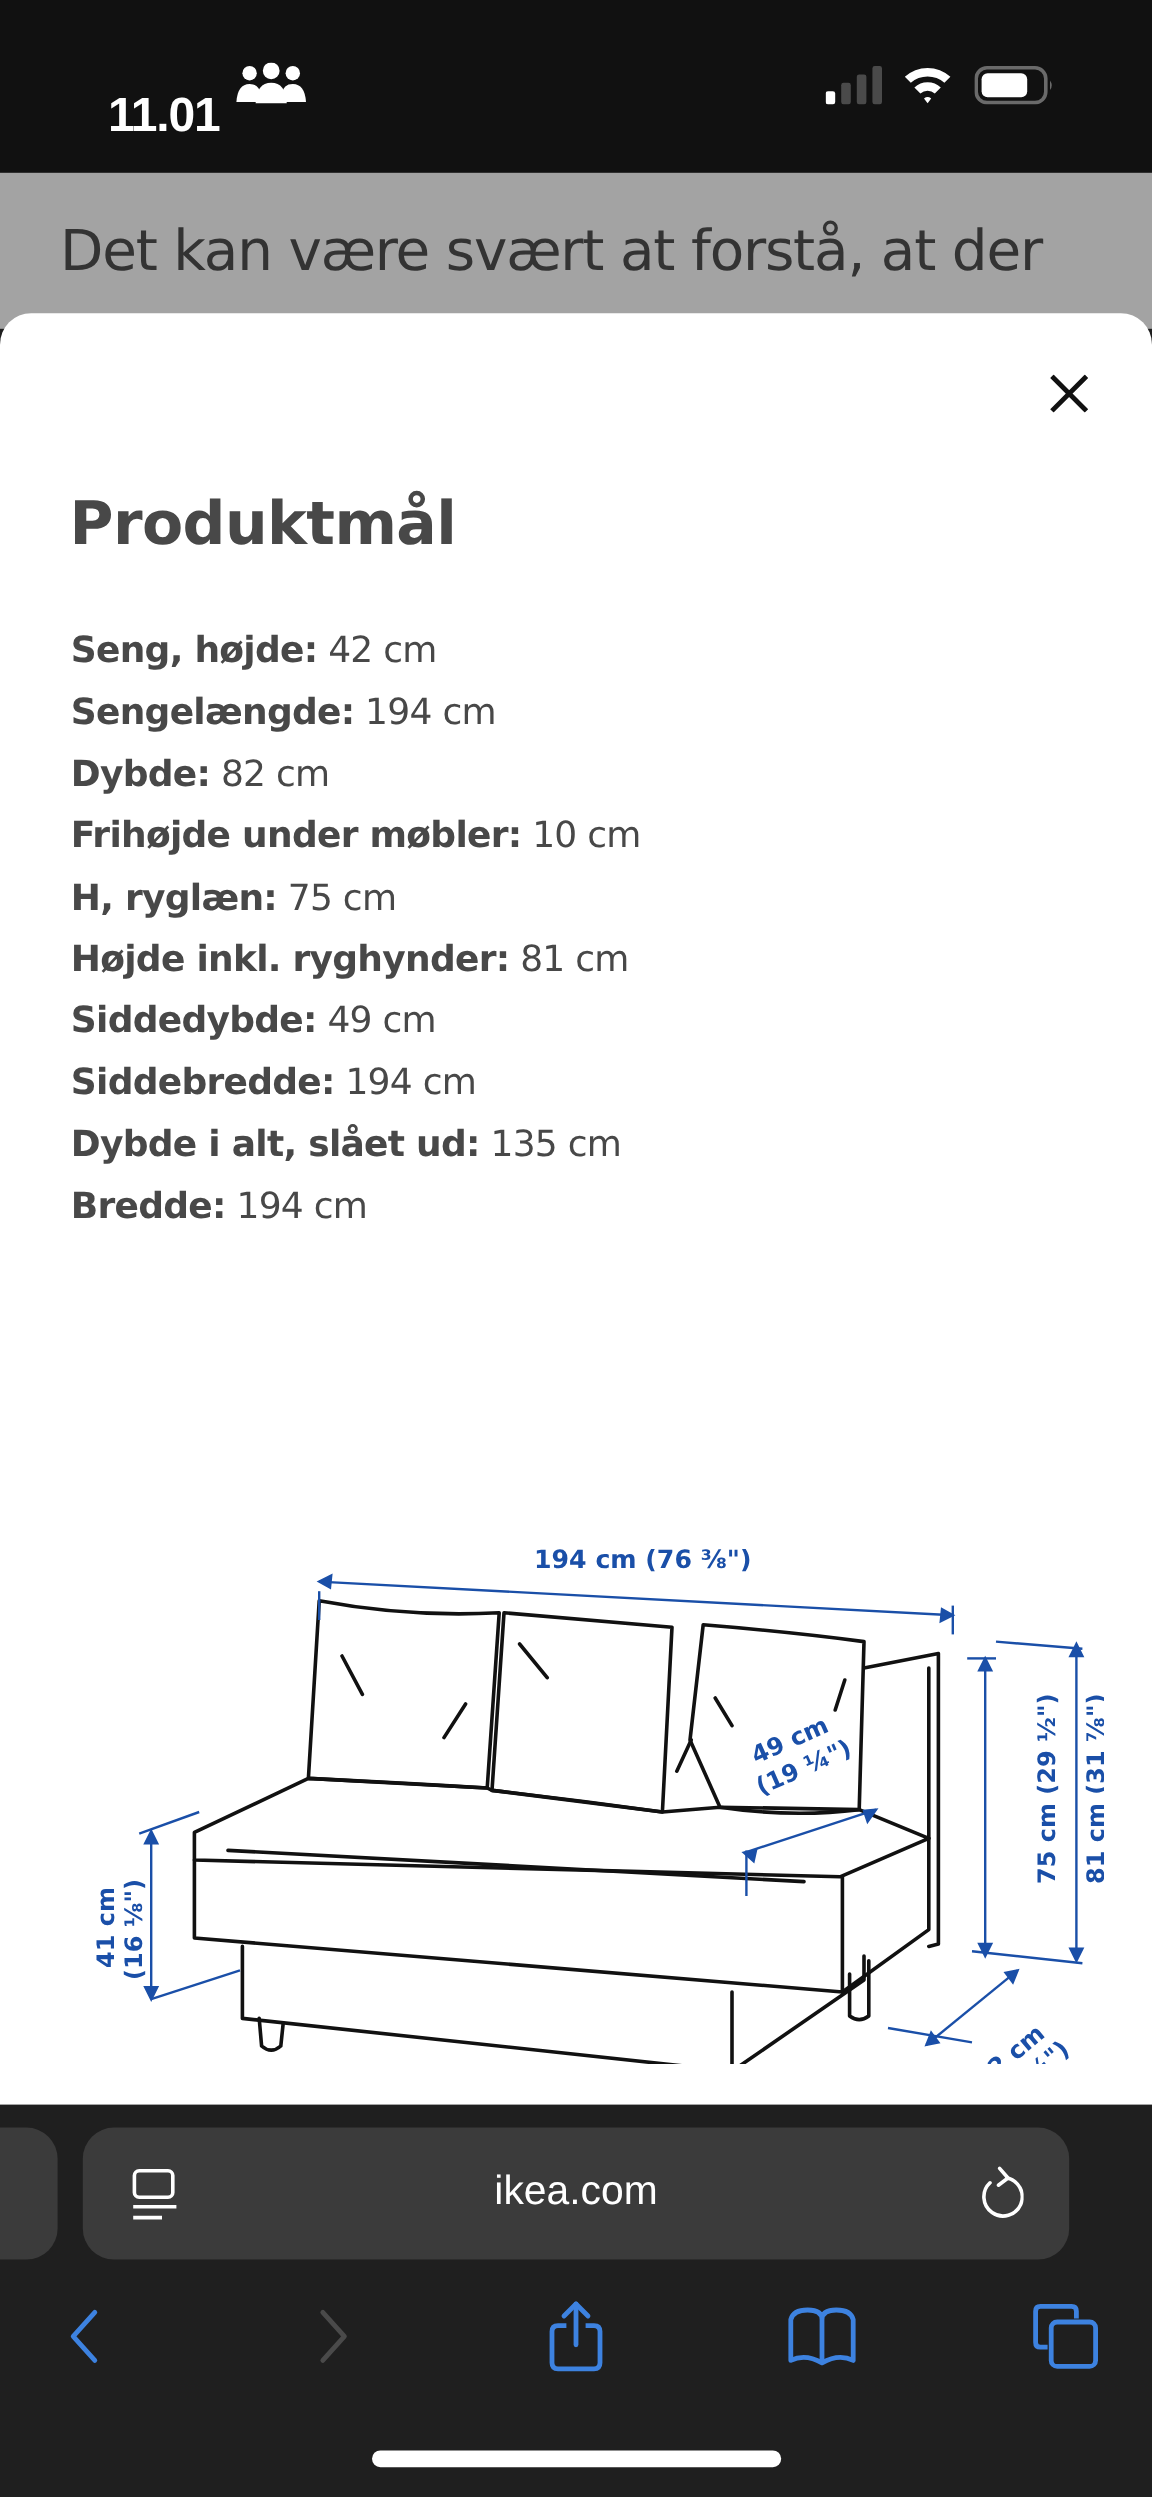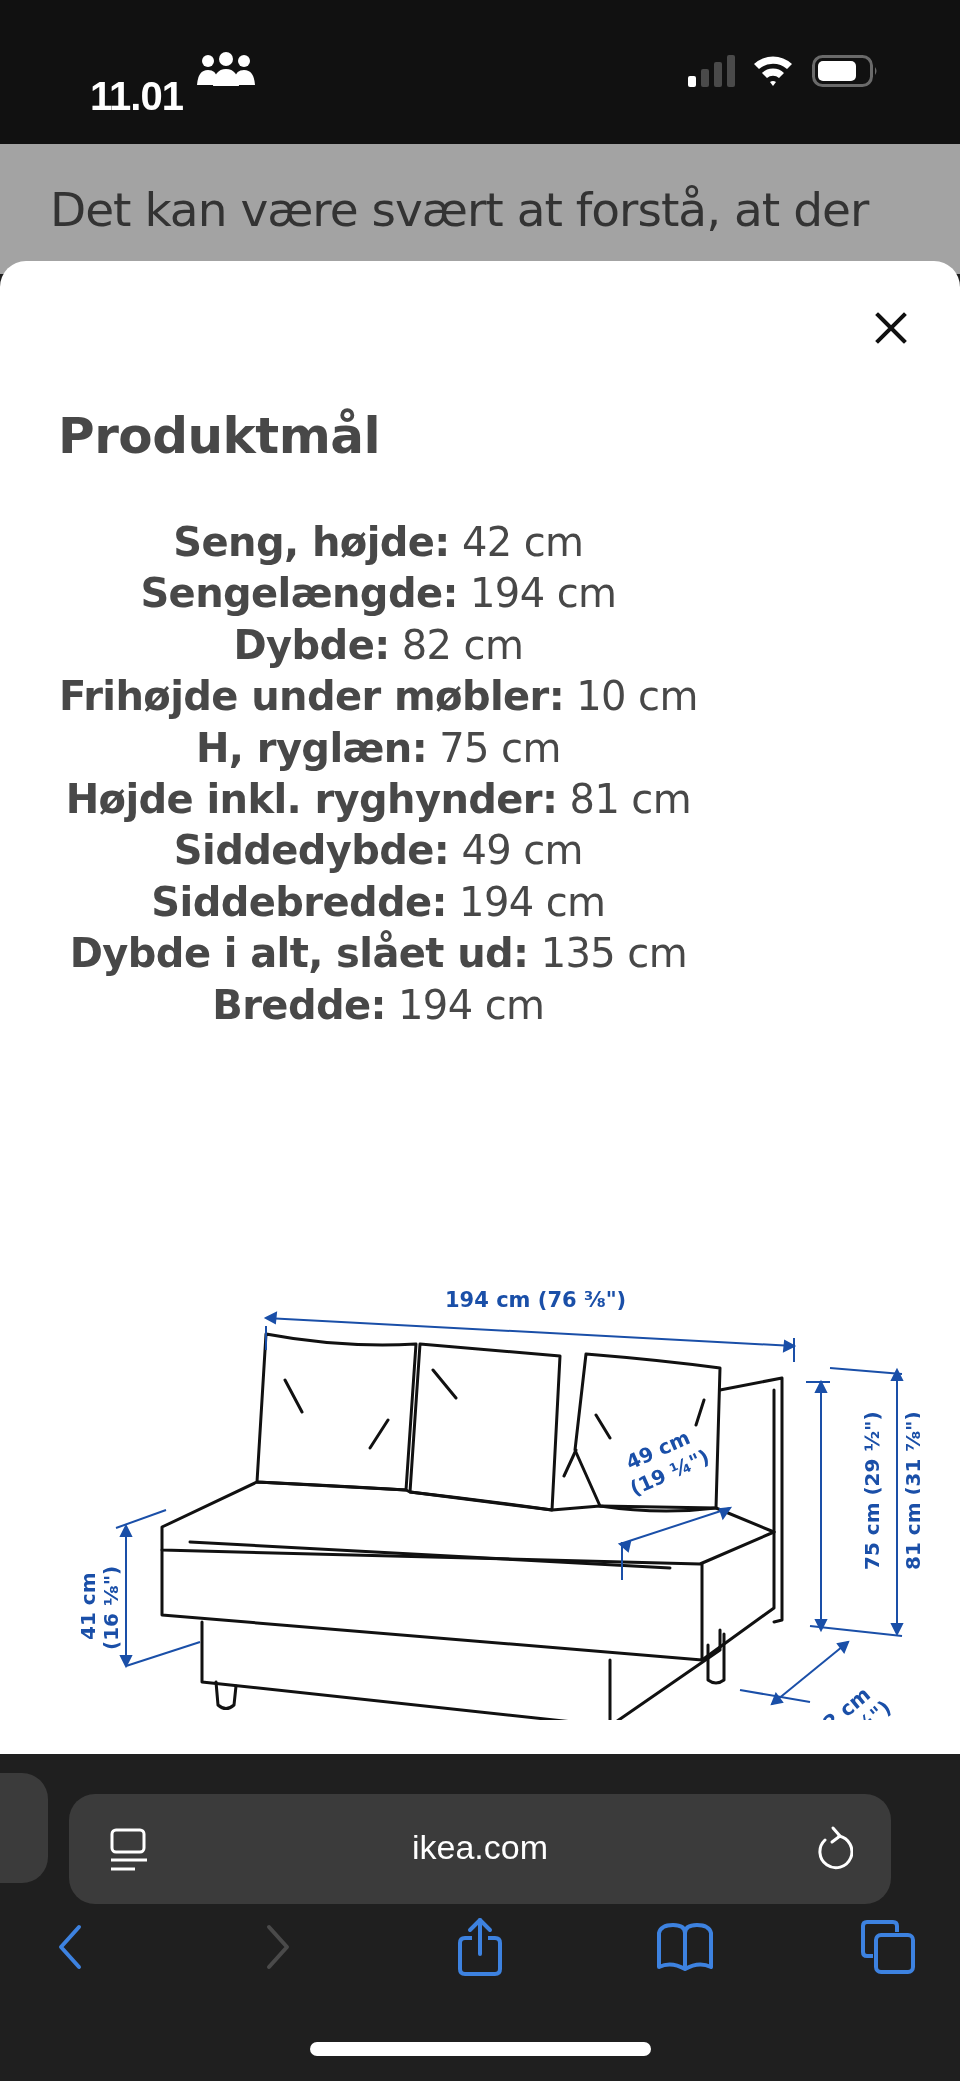--- a/index.html
+++ b/index.html
@@ -17,29 +17,29 @@
   
   .page-behind { position: absolute; left: 0; top: 144px; width: 960px; height: 130px; background: #a3a3a3; padding-left: 32px; }
   .page-behind-text { position: absolute; left: 50px; top: 38px; font-size: 47px; color: #333333; font-family: "DejaVu Sans", sans-serif; letter-spacing: -1px; white-space: nowrap; }
 
   
   .sheet { position: absolute; left: 0; top: 261px; width: 960px; height: 1493px; background: #ffffff; border-radius: 26px 26px 0 0; overflow: hidden; }
   .close-button { position: absolute; left: 868px; top: 44px; width: 46px; height: 46px; display: flex; align-items: center; justify-content: center; cursor: pointer; }
   .sheet-title { position: absolute; left: 58px; top: 146px; font-size: 50px; font-weight: 700; color: #484848; font-family: "DejaVu Sans", sans-serif; letter-spacing: -0.5px; }
 
   .dims-list { position: absolute; left: 59px; top: 256px; list-style: none; }
-  .dims-item { height: 51.4px; font-size: 40px; color: #484848; font-family: "DejaVu Sans", sans-serif; white-space: nowrap; letter-spacing: -0.6px; line-height: 51.4px; text-align: center; }
+  .dims-item { height: 51.4px; font-size: 30px; color: #484848; font-family: "DejaVu Sans", sans-serif; white-space: nowrap; letter-spacing: -0.6px; line-height: 51.4px; }
   .dims-label { font-weight: 700; }
 
   .diagram { position: absolute; left: 40px; top: 989px; width: 880px; height: 470px; }
 
   
   .toolbar { position: absolute; left: 0; top: 1754px; width: 960px; height: 327px; background: #1f1f1f; }
   .tab-peek { position: absolute; left: -30px; top: 19px; width: 78px; height: 110px; background: #3b3b3b; border-radius: 26px; }
-  .url-bar { position: absolute; left: 69px; top: 19px; width: 822px; height: 110px; background: #3b3b3b; border-radius: 26px; margin-top: 21px; }
+  .url-bar { position: absolute; left: 69px; top: 19px; width: 822px; height: 110px; background: #3b3b3b; border-radius: 26px; }
   .url-reader-icon { position: absolute; left: 40px; top: 33px; width: 40px; height: 46px; }
   .url-text { position: absolute; left: 0; right: 0; top: 34px; text-align: center; font-size: 34px; color: #ffffff; font-family: "Liberation Sans", sans-serif; }
   .url-reload-icon { position: absolute; left: 744px; top: 30px; width: 40px; height: 50px; cursor: pointer; }
 
   .nav-btn { position: absolute; top: 158px; width: 70px; height: 70px; display: flex; align-items: center; justify-content: center; cursor: pointer; }
   .home-indicator { position: absolute; left: 310px; top: 288px; width: 341px; height: 14px; background: #ffffff; border-radius: 7px; }
 </style>
 </head>
 <body>
 

